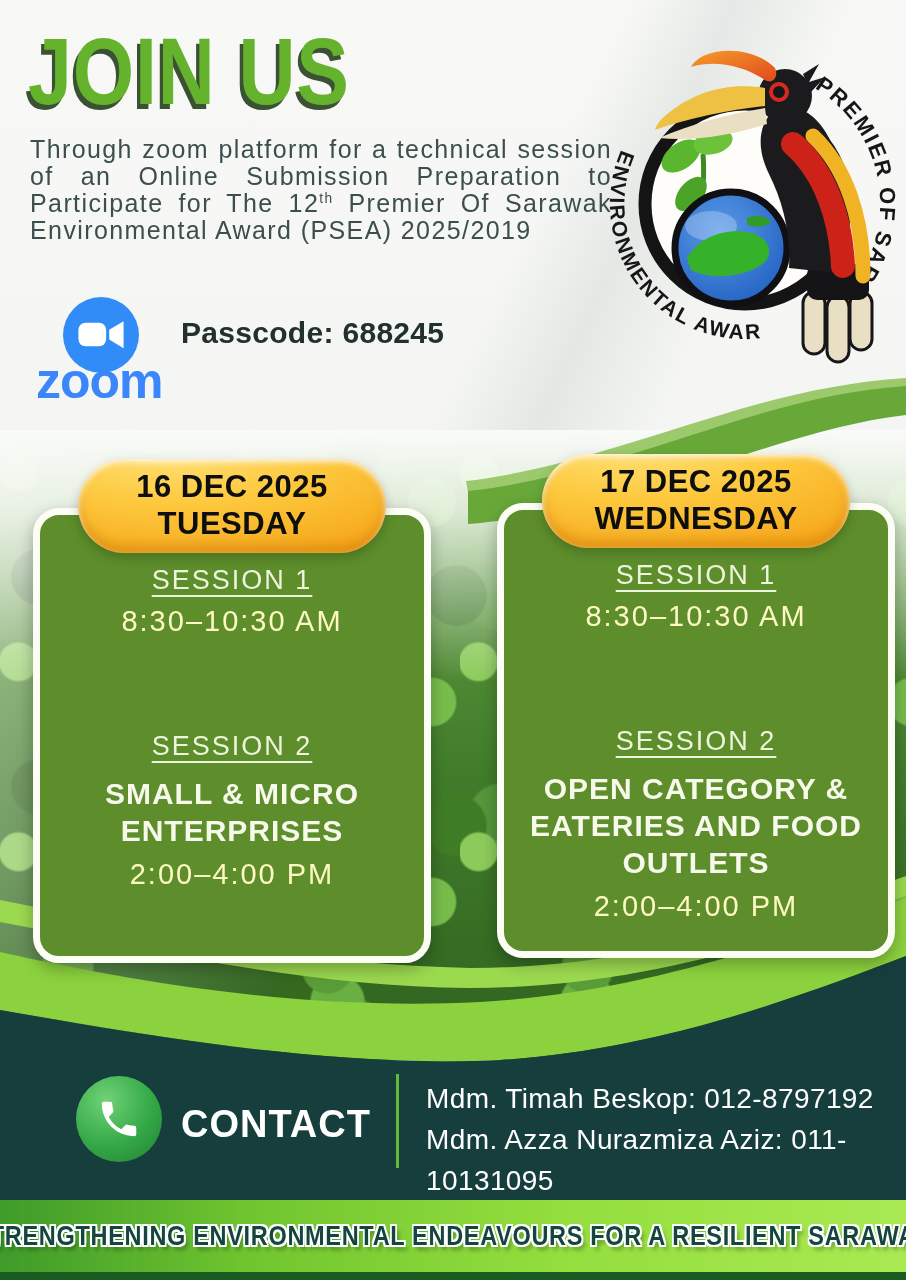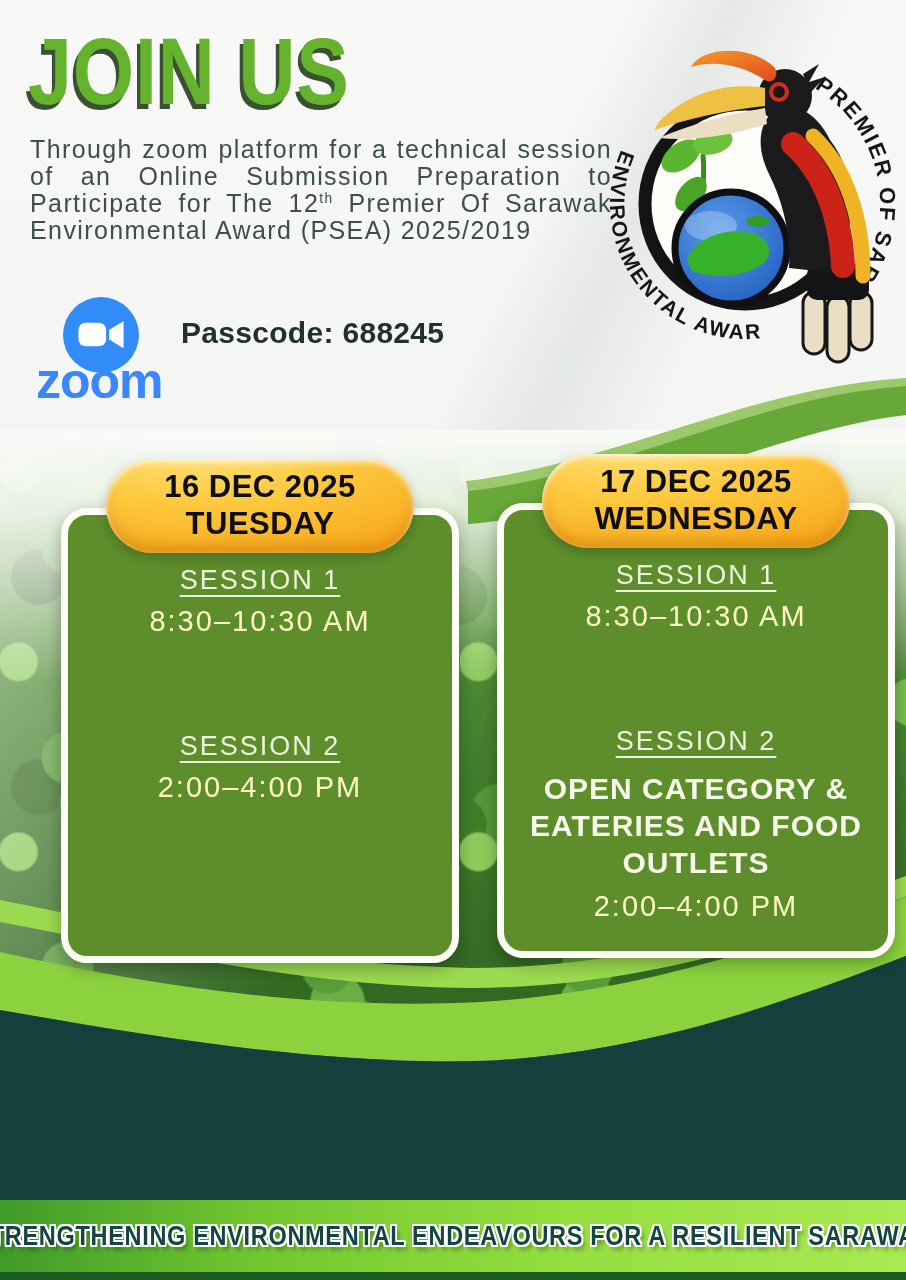--- a/index.html
+++ b/index.html
@@ -63,21 +63,21 @@
     font-size:30px;font-weight:700;color:#22302e;line-height:37px;letter-spacing:.3px;
   }
   .psea-logo{position:absolute;left:606px;top:4px;width:300px;height:360px;}
   .psea-logo text{font-family:"Liberation Sans",sans-serif;font-weight:bold;fill:#161616;}
   
   .card{
     position:absolute;width:384px;height:441px;z-index:3;
     background:#5d8e2b;border:7px solid #fcfdf4;border-radius:26px;
     box-shadow:0 6px 16px rgba(0,0,0,.28);
   }
-  .card.left{left:33px;top:508px;margin-left:28px;}
+  .card.left{left:33px;top:508px;}
   .card.right{left:497px;top:503px;}
   .badge{
     position:absolute;top:-56px;left:50%;transform:translateX(-50%);
     width:308px;padding:9px 0 11px;border-radius:50px;text-align:center;
     background:radial-gradient(130% 150% at 30% -10%, #ffe27a 0%, #fdc93e 38%, #f7a91d 80%, #ef9a10 100%);
     box-shadow:inset 0 3px 6px rgba(255,255,255,.85), inset 0 -7px 12px rgba(200,115,0,.5), 0 5px 12px rgba(0,0,0,.2);
   }
   .badge div{font-size:31px;font-weight:800;color:#0e0e0e;line-height:37px;letter-spacing:.5px;}
   .sess{position:absolute;left:0;right:0;text-align:center;}
   .sess.s1{top:50px;}
@@ -218,39 +218,53 @@
     <div class="badge">
       <div>16 DEC 2025</div>
       <div>TUESDAY</div>
     </div>
     <div class="sess s1">
       <span class="sess-label">SESSION 1</span>
       <div class="sess-time">8:30–10:30 AM</div>
     </div>
     <div class="sess s2">
       <span class="sess-label">SESSION 2</span>
+      <div class="sess-cat">SMALL &amp; MICRO ENTERPRISES</div>
       <div class="sess-time">2:00–4:00 PM</div>
     </div>
   </div>
 
   <div class="card right">
     <div class="badge">
       <div>17 DEC 2025</div>
       <div>WEDNESDAY</div>
     </div>
     <div class="sess s1">
       <span class="sess-label">SESSION 1</span>
       <div class="sess-time">8:30–10:30 AM</div>
     </div>
     <div class="sess s2">
       <span class="sess-label">SESSION 2</span>
       <div class="sess-cat">OPEN CATEGORY &amp; EATERIES AND FOOD OUTLETS</div>
       <div class="sess-time">2:00–4:00 PM</div>
     </div>
   </div>
 
+  <div class="contact">
+    <div class="phone-badge">
+      <svg width="46" height="46" viewBox="0 0 24 24" aria-hidden="true">
+        <path fill="#ffffff" d="M6.62 10.79a15.05 15.05 0 0 0 6.59 6.59l2.2-2.2a1 1 0 0 1 1.02-.24 11.36 11.36 0 0 0 3.57.57 1 1 0 0 1 1 1V20a1 1 0 0 1-1 1A17 17 0 0 1 3 4a1 1 0 0 1 1-1h3.5a1 1 0 0 1 1 1 11.36 11.36 0 0 0 .57 3.57 1 1 0 0 1-.25 1.02Z"></path>
+      </svg>
+    </div>
+    <div class="contact-label">CONTACT</div>
+    <div class="contact-divider"></div>
+    <div class="contact-entries">
+      <div class="contact-entry">Mdm. Timah Beskop: 012-8797192</div>
+      <div class="contact-entry">Mdm. Azza Nurazmiza Aziz: 011-10131095</div>
+    </div>
+  </div>
 
   <div class="banner">
     <span class="tagline">STRENGTHENING ENVIRONMENTAL ENDEAVOURS FOR A RESILIENT SARAWAK</span>
   </div>
   <div class="bottom-strip"></div>
 
 </div>
 
 </body></html>

